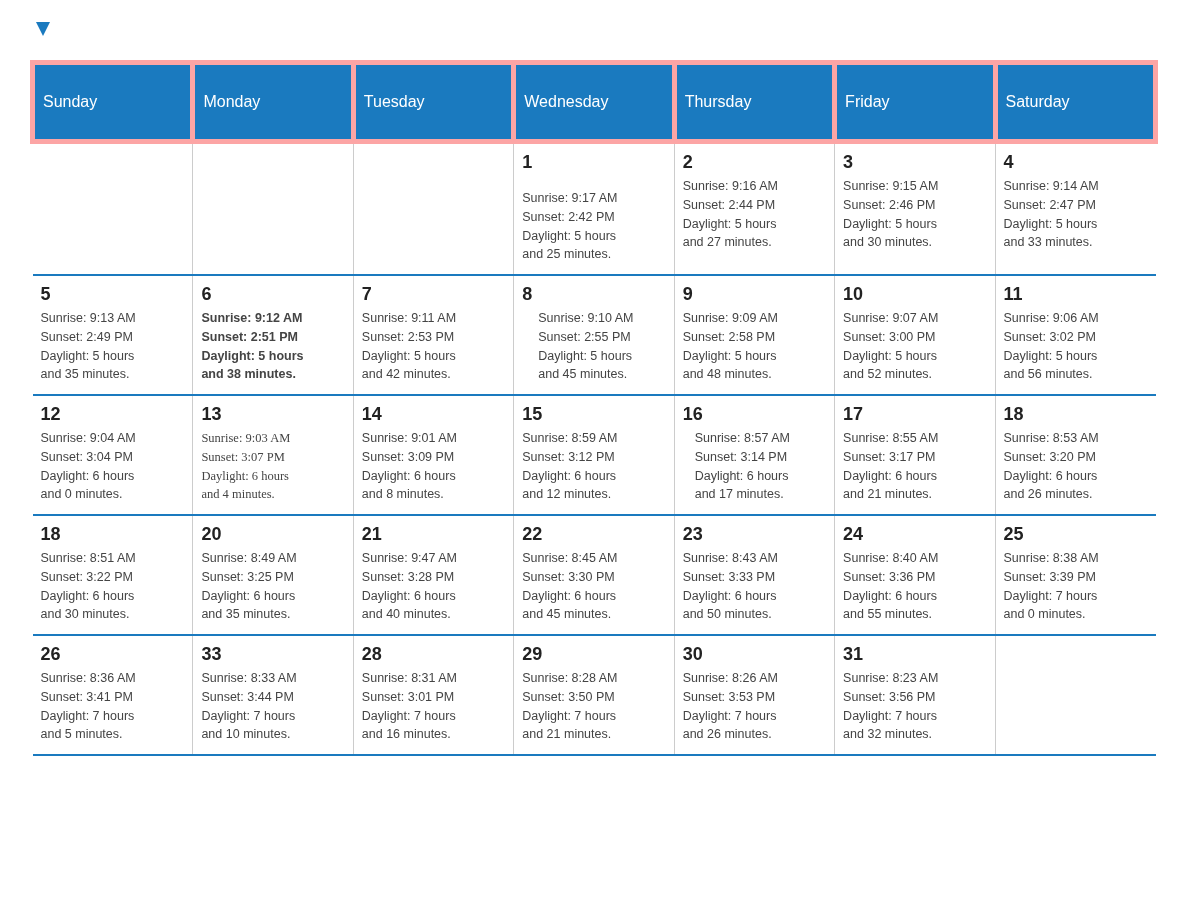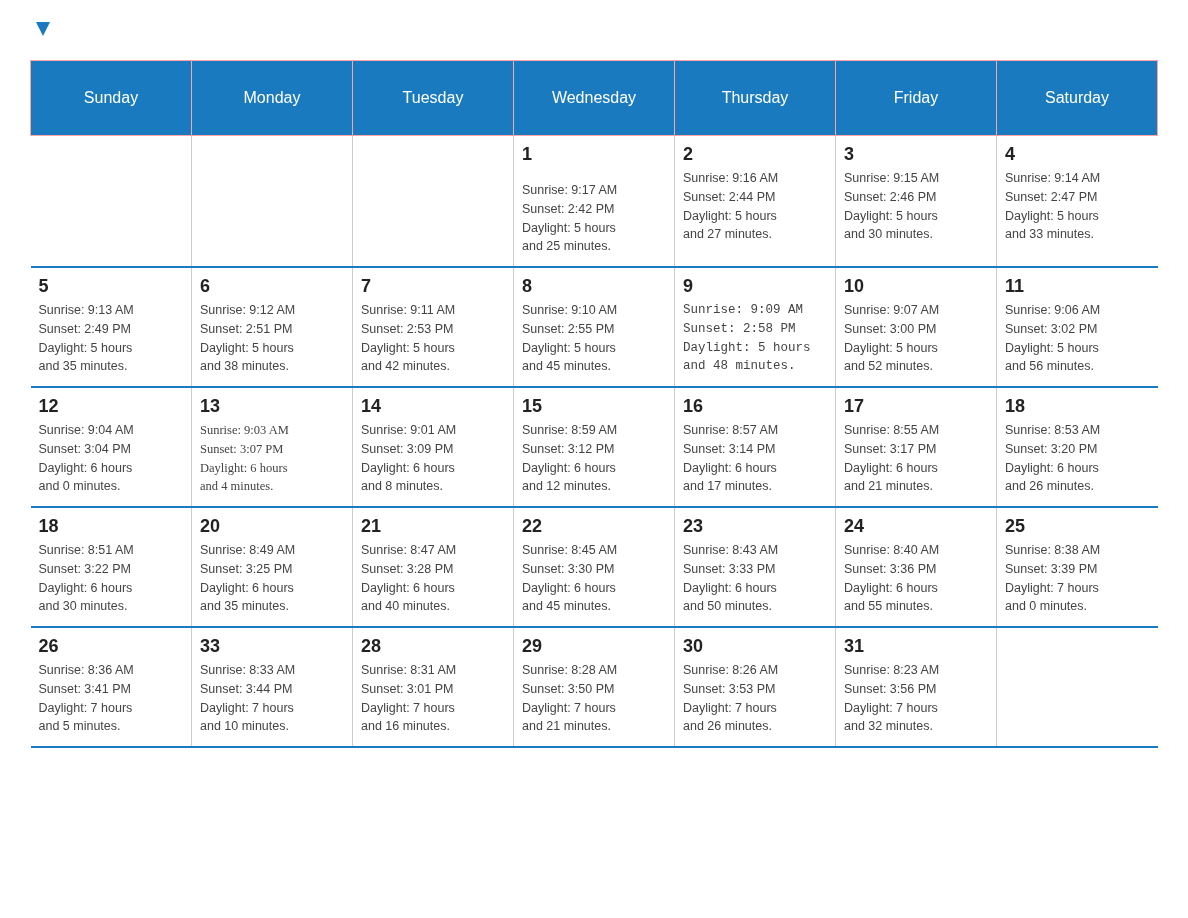--- a/index.html
+++ b/index.html
@@ -50,22 +50,22 @@
       table-layout: fixed;
     }
     .calendar-table thead tr {
       background-color: #1a7abf;
     }
     .calendar-table thead th {
       color: #fff;
       font-size: 16px;
       font-weight: normal;
       padding: 28px 8px;
-      text-align: center;
-      border: 1px solid #fca5a5;
+      text-align: left;
+      border: 5px solid #fca5a5;
     }
     .calendar-table tbody tr {
       border-bottom: 2px solid #1a7abf;
     }
     .calendar-table tbody td {
       vertical-align: top;
       padding: 8px 8px 10px 8px;
       font-size: 13px;
       color: #333;
       border-right: 1px solid #ccc;
@@ -162,42 +162,42 @@
       <tr>
         <td>
           <span class="day-number">5</span>
           <div class="day-info" style="white-space: pre-line;">Sunrise: 9:13 AM
 Sunset: 2:49 PM
 Daylight: 5 hours
 and 35 minutes.</div>
         </td>
         <td>
           <span class="day-number">6</span>
-          <div class="day-info" style="white-space: pre-line;">Sunrise: 9:12 AM
+          <div class="day-info" style="white-space: pre-line; font-weight: bold;">Sunrise: 9:12 AM
 Sunset: 2:51 PM
 Daylight: 5 hours
 and 38 minutes.</div>
         </td>
         <td>
           <span class="day-number">7</span>
           <div class="day-info" style="white-space: pre-line;">Sunrise: 9:11 AM
 Sunset: 2:53 PM
 Daylight: 5 hours
 and 42 minutes.</div>
         </td>
         <td>
           <span class="day-number">8</span>
-          <div class="day-info" style="white-space: pre-line;">Sunrise: 9:10 AM
+          <div class="day-info" style="white-space: pre-line; margin-left: 16px;">Sunrise: 9:10 AM
 Sunset: 2:55 PM
 Daylight: 5 hours
 and 45 minutes.</div>
         </td>
         <td>
           <span class="day-number">9</span>
-          <div class="day-info" style="white-space: pre-line; font-family: Liberation Mono, monospace;">Sunrise: 9:09 AM
+          <div class="day-info" style="white-space: pre-line;">Sunrise: 9:09 AM
 Sunset: 2:58 PM
 Daylight: 5 hours
 and 48 minutes.</div>
         </td>
         <td>
           <span class="day-number">10</span>
           <div class="day-info" style="white-space: pre-line;">Sunrise: 9:07 AM
 Sunset: 3:00 PM
 Daylight: 5 hours
 and 52 minutes.</div>
@@ -234,21 +234,21 @@
         </td>
         <td>
           <span class="day-number">15</span>
           <div class="day-info" style="white-space: pre-line;">Sunrise: 8:59 AM
 Sunset: 3:12 PM
 Daylight: 6 hours
 and 12 minutes.</div>
         </td>
         <td>
           <span class="day-number">16</span>
-          <div class="day-info" style="white-space: pre-line;">Sunrise: 8:57 AM
+          <div class="day-info" style="white-space: pre-line; margin-left: 12px;">Sunrise: 8:57 AM
 Sunset: 3:14 PM
 Daylight: 6 hours
 and 17 minutes.</div>
         </td>
         <td>
           <span class="day-number">17</span>
           <div class="day-info" style="white-space: pre-line;">Sunrise: 8:55 AM
 Sunset: 3:17 PM
 Daylight: 6 hours
 and 21 minutes.</div>
@@ -271,21 +271,21 @@
         </td>
         <td>
           <span class="day-number">20</span>
           <div class="day-info" style="white-space: pre-line;">Sunrise: 8:49 AM
 Sunset: 3:25 PM
 Daylight: 6 hours
 and 35 minutes.</div>
         </td>
         <td>
           <span class="day-number">21</span>
-          <div class="day-info" style="white-space: pre-line;">Sunrise: 8:47 AM
+          <div class="day-info" style="white-space: pre-line;">Sunrise: 9:47 AM
 Sunset: 3:28 PM
 Daylight: 6 hours
 and 40 minutes.</div>
         </td>
         <td>
           <span class="day-number">22</span>
           <div class="day-info" style="white-space: pre-line;">Sunrise: 8:45 AM
 Sunset: 3:30 PM
 Daylight: 6 hours
 and 45 minutes.</div>

